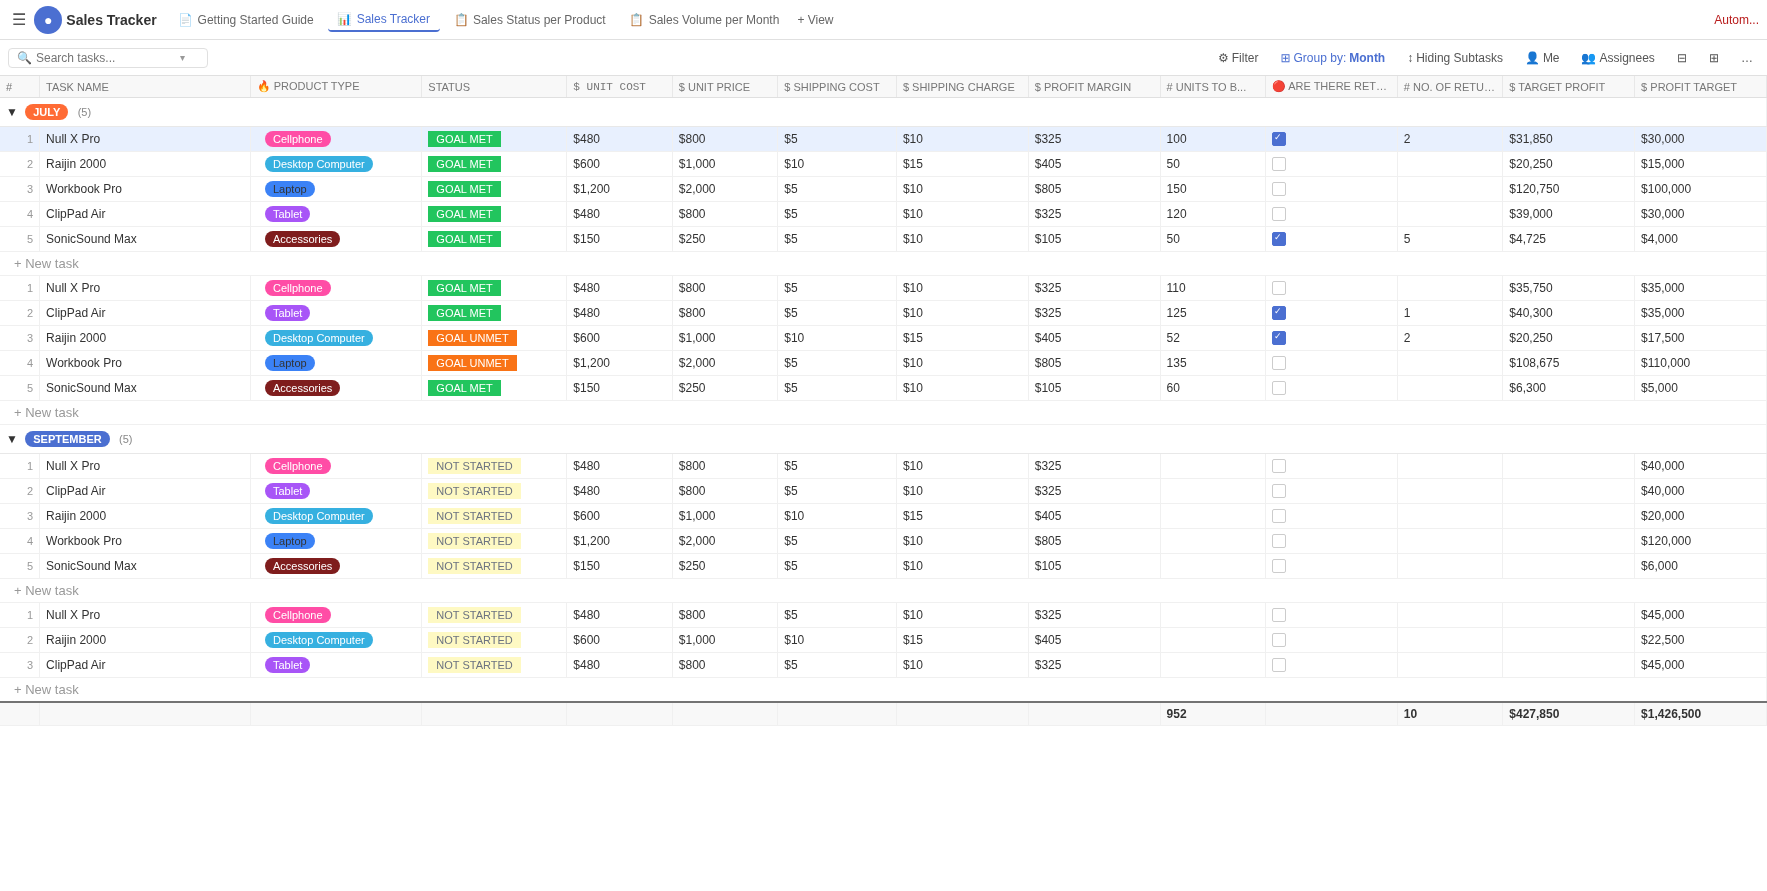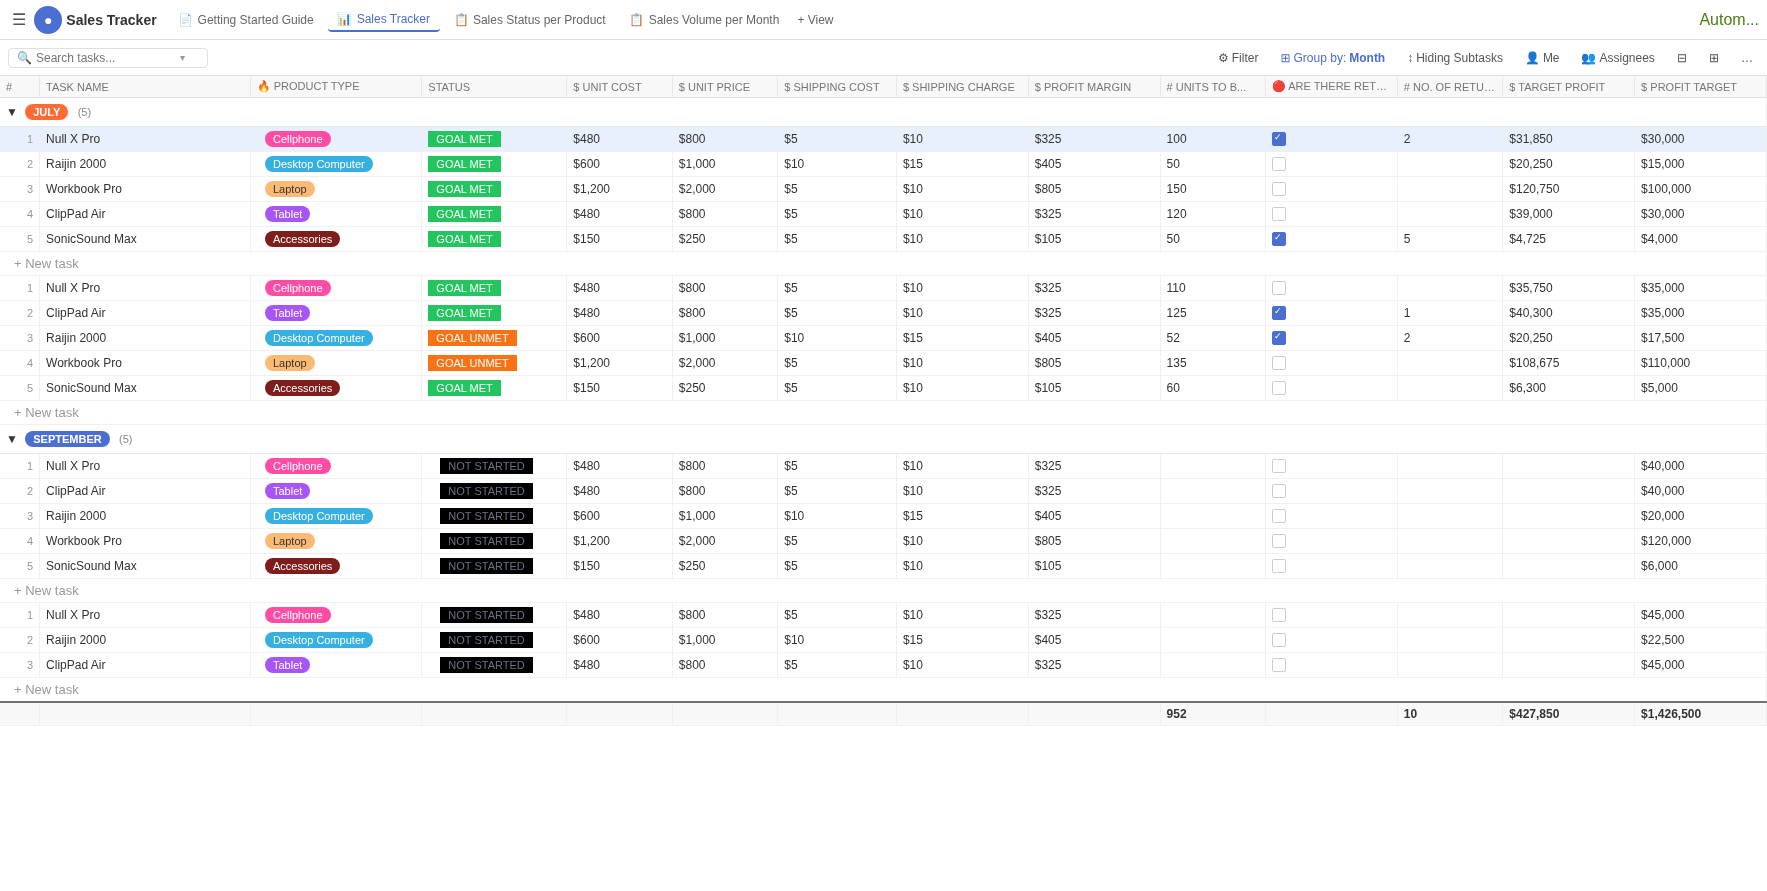--- a/index.html
+++ b/index.html
@@ -9,21 +9,21 @@
     .top-nav {
       display: flex; align-items: center; height: 40px; background: #fff;
       border-bottom: 1px solid #e0e0e0; padding: 0 8px; gap: 4px;
     }
     .nav-hamburger { font-size: 16px; cursor: pointer; padding: 4px; color: #555; }
     .nav-logo { width: 28px; height: 28px; background: #4B6FD1; border-radius: 50%; display: flex; align-items: center; justify-content: center; color: white; font-size: 14px; font-weight: bold; }
     .nav-title { font-weight: 600; font-size: 14px; margin-right: 8px; }
     .nav-tab { display: flex; align-items: center; gap: 4px; padding: 4px 10px; border-radius: 4px; cursor: pointer; color: #666; font-size: 12px; white-space: nowrap; }
     .nav-tab.active { color: #4B6FD1; border-bottom: 2px solid #4B6FD1; }
     .nav-add { margin-left: 4px; color: #666; cursor: pointer; font-size: 12px; }
-    .nav-right { margin-left: auto; display: flex; gap: 8px; font-size: 16px; color: #4d7c0f; }
+    .nav-right { margin-left: auto; display: flex; gap: 8px; font-size: 12px; color: #b91c1c; }
     
     
     .toolbar {
       display: flex; align-items: center; height: 36px; padding: 0 8px;
       border-bottom: 1px solid #e0e0e0; gap: 8px; background: #fff;
     }
     .search-box {
       display: flex; align-items: center; border: 1px solid #e0e0e0;
       border-radius: 4px; padding: 2px 8px; gap: 4px; width: 200px;
       background: #fff;
@@ -48,21 +48,21 @@
       border-bottom: 1px solid #f0f0f0; border-right: 1px solid #f0f0f0;
       padding: 4px 6px; font-size: 12px; color: #333; white-space: nowrap;
       overflow: hidden; text-overflow: ellipsis;
     }
     
     
     .col-num { width: 30px; }
     .col-task { width: 160px; }
     .col-product-type { width: 130px; }
     .col-status { width: 110px; }
-    .col-unit-cost { width: 80px; }
+    .col-unit-cost { width: 80px; font-family: Liberation Mono, monospace; }
     .col-unit-price { width: 80px; }
     .col-ship-cost { width: 90px; }
     .col-ship-charge { width: 100px; }
     .col-profit-margin { width: 100px; }
     .col-units { width: 80px; }
     .col-returns { width: 100px; }
     .col-num-returns { width: 80px; }
     .col-target-profit { width: 100px; }
     .col-profit-target { width: 100px; }
     
@@ -80,32 +80,32 @@
     
     .group-count { color: #888; font-size: 11px; font-weight: 400; }
     
     
     .product-badge {
       display: inline-block; padding: 2px 8px; border-radius: 10px;
       font-size: 11px; font-weight: 500; color: white; text-align: center; margin-left: 8px;
     }
     .pb-cellphone { background: #ff4da6; }
     .pb-desktop { background: #36b0e0; }
-    .pb-laptop { background: #fdba74; color: #333; }
+    .pb-laptop { background: #3b82f6; color: #333; }
     .pb-tablet { background: #a855f7; }
     .pb-accessories { background: #7f1d1d; }
     
     
     .status-badge {
       display: inline-block; padding: 2px 8px; border-radius: 0;
       font-size: 11px; font-weight: 500; text-align: center;
     }
     .sb-goal-met { background: #22c55e; color: white; }
     .sb-goal-unmet { background: #f97316; color: white; }
-    .sb-not-started { background: #000000; color: #6b7280; margin-left: 12px; }
+    .sb-not-started { background: #fef9c3; color: #6b7280; }
     
     
     .cb { width: 14px; height: 14px; border: 1px solid #ccc; border-radius: 2px; display: inline-block; vertical-align: middle; }
     .cb-checked { background: #4B6FD1; border-color: #4B6FD1; position: relative; }
     .cb-checked::after { content: '✓'; color: white; font-size: 9px; position: absolute; top: -1px; left: 1px; }
     
     .new-task { color: #999; font-size: 13px; padding: 4px 8px; cursor: pointer; }
     
     
     .footer-row td { background: #f8f8f8; font-weight: 600; border-top: 2px solid #737373; }

